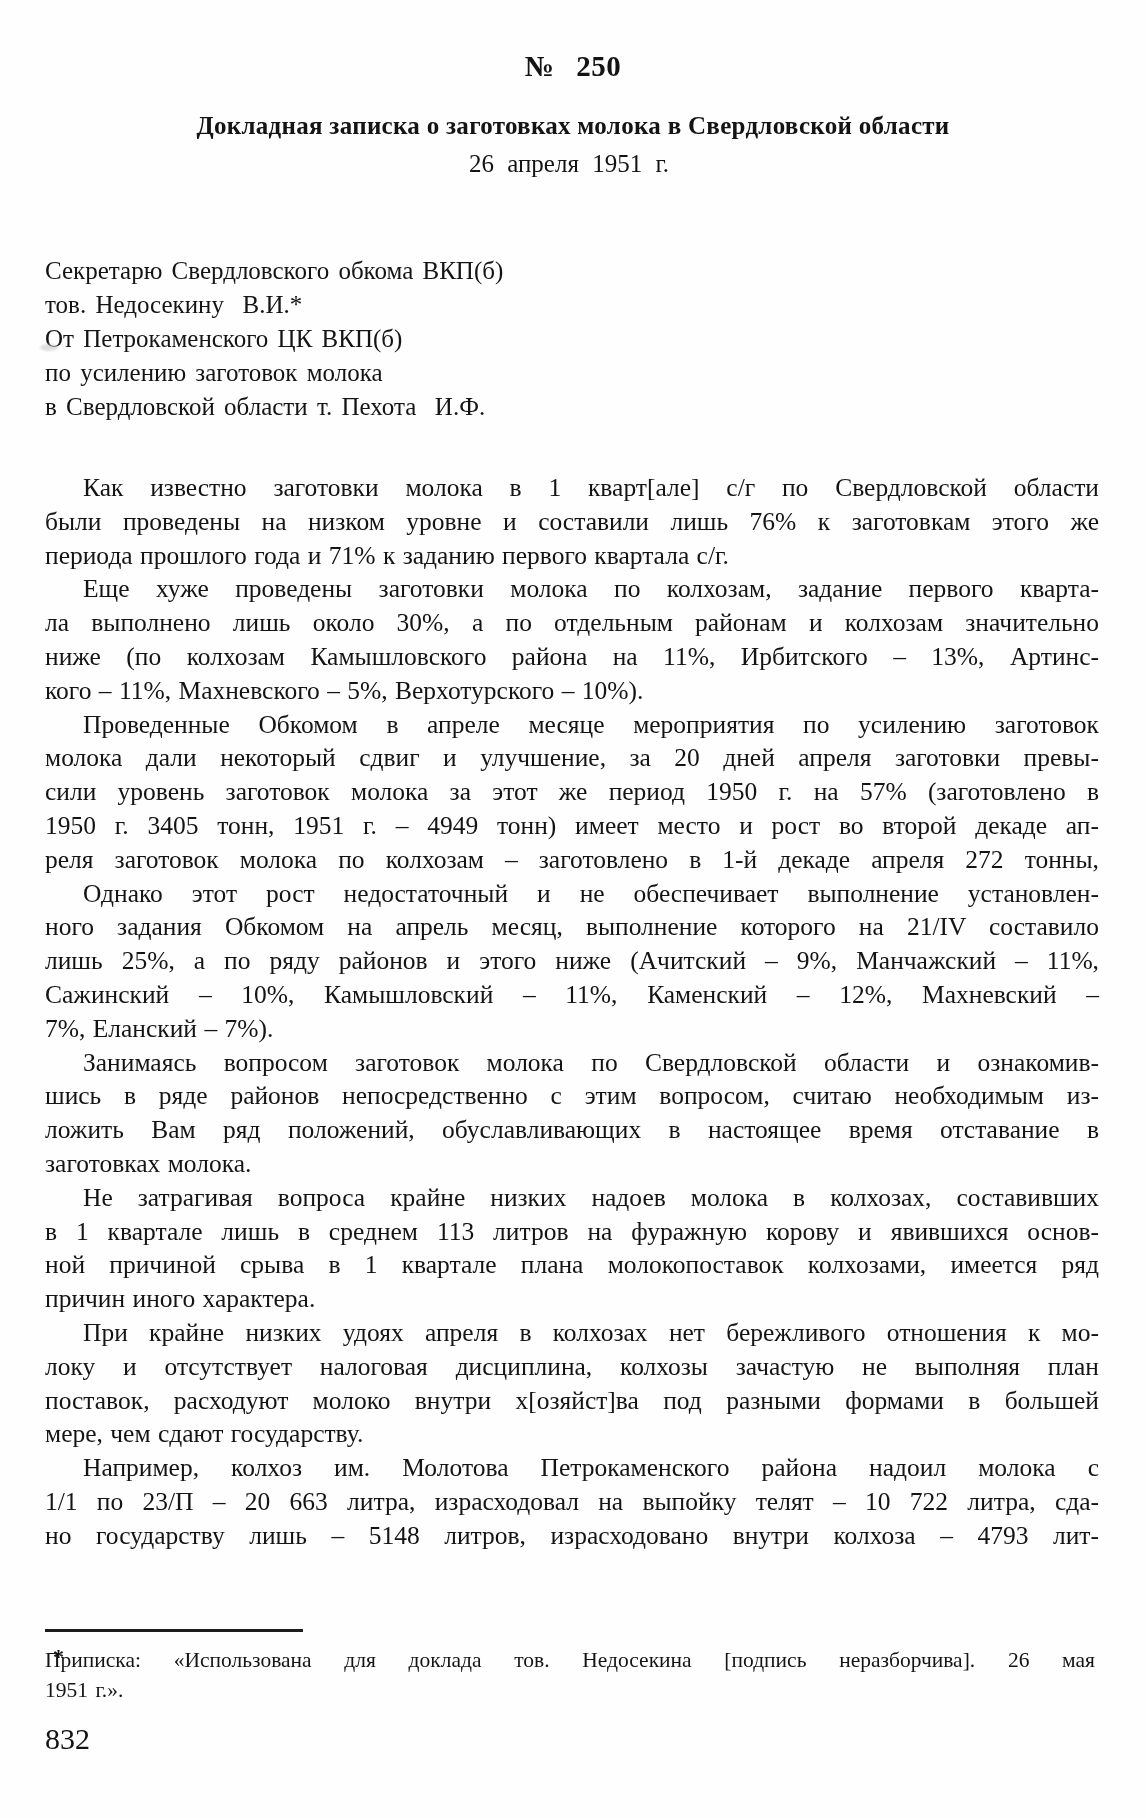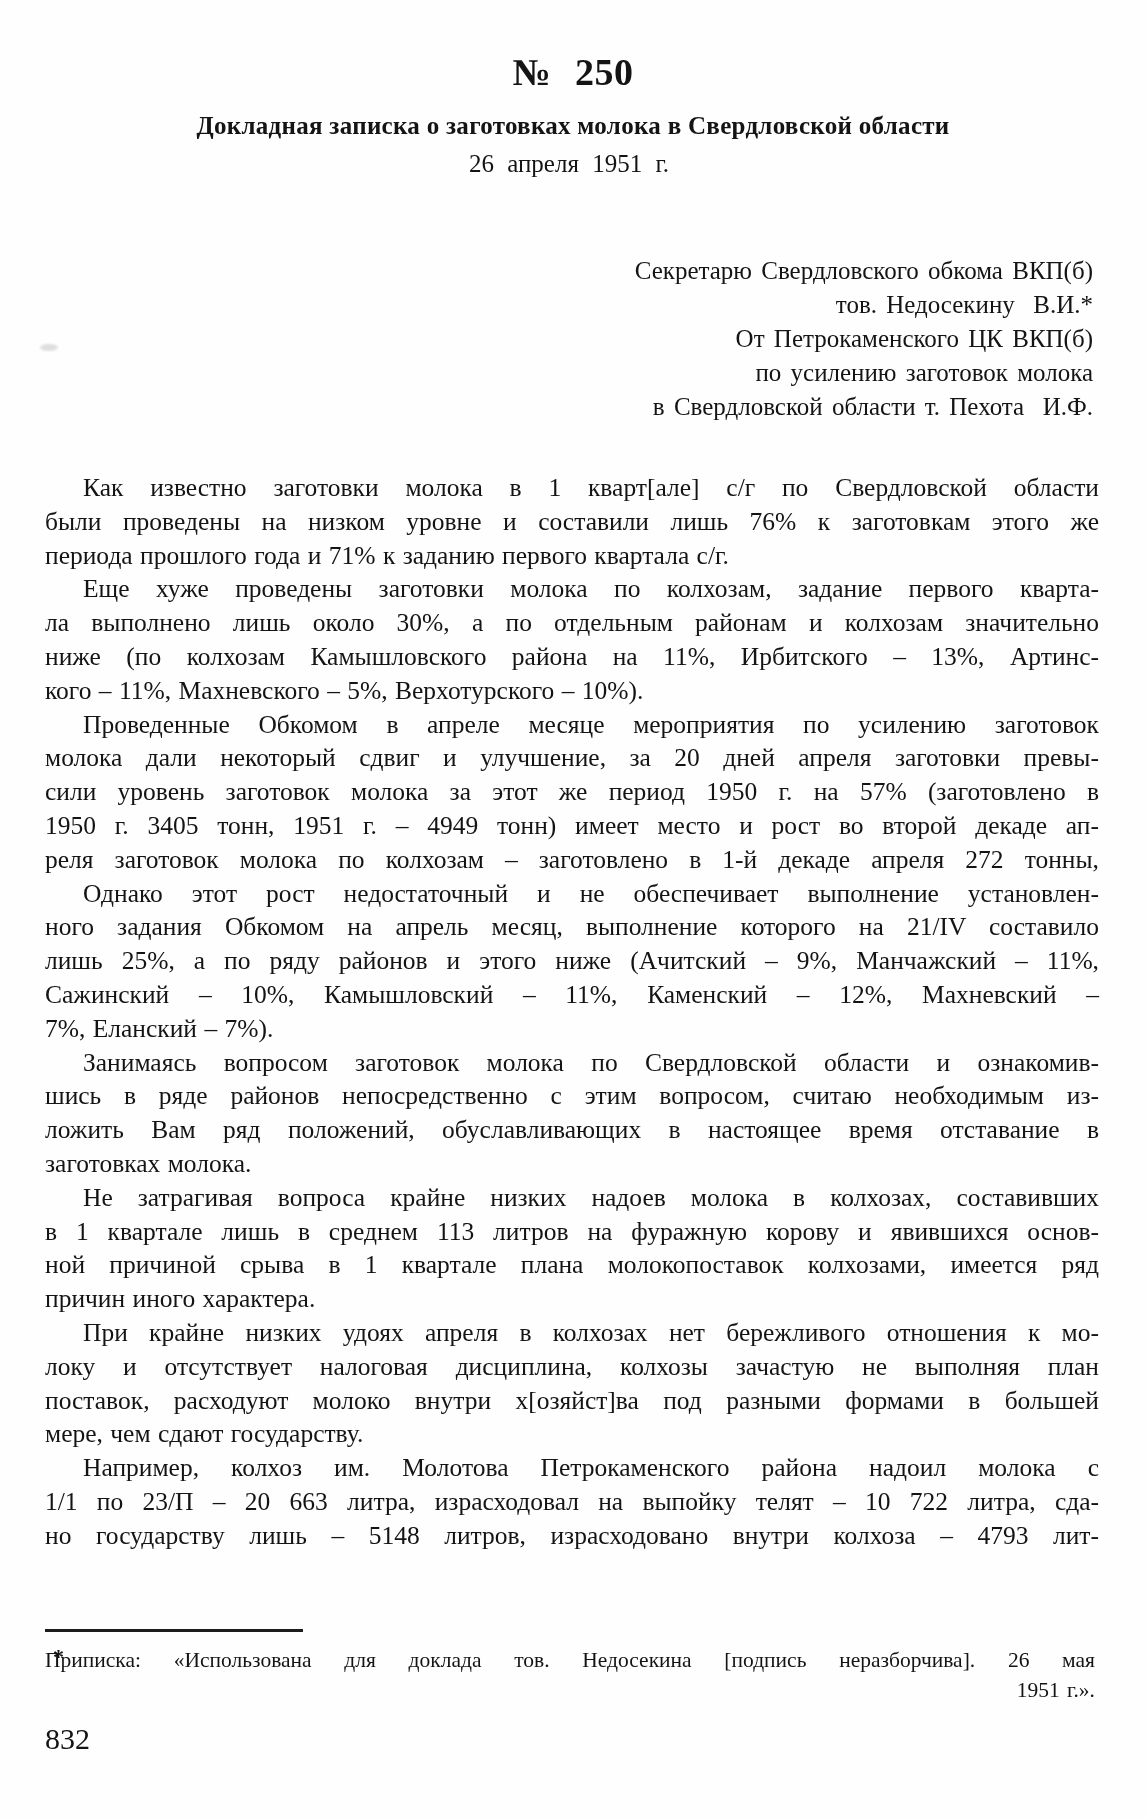--- a/index.html
+++ b/index.html
@@ -8,39 +8,39 @@
     width: 1146px;
     height: 1818px;
     background: #fefefe;
     color: #141414;
     font-family: "Liberation Serif", "DejaVu Serif", serif;
     overflow: hidden;
   }
   .doc-number {
     position: absolute; top: 50px; left: 0; right: 0;
     text-align: center;
-    font-size: 38px; font-weight: bold;
+    font-size: 29px; font-weight: bold;
     word-spacing: 14px;
     letter-spacing: 0.5px;
   }
   .doc-title {
     position: absolute; top: 95px; left: 0; right: 0; margin: 17px;
     text-align: center;
     font-size: 25px; font-weight: bold;
     letter-spacing: 0.3px;
   }
   .doc-date {
     position: absolute; top: 150px; left: 45px; width: 1048px;
     text-align: center;
     font-size: 25px;
     word-spacing: 7px;
   }
   .addressee {
     position: absolute; top: 254px; left: 45px; width: 1048px;
-    text-align: right;
+    text-align: left;
     font-size: 25px;
     line-height: 34px;
     word-spacing: 3px;
   }
   .doc-body {
     position: absolute; top: 471px; left: 45px; width: 1054px;
     font-size: 25.5px;
     line-height: 33.8px;
     word-spacing: 1px;
   }
@@ -62,21 +62,21 @@
     font-size: 21.5px;
     line-height: 30px;
     word-spacing: 2px;
   }
   .fn-marker {
     position: absolute; left: 8px; top: -3px;
     font-size: 22px; font-weight: bold;
   }
   .fn-text { }
   .fn-line.justify { text-align: justify; text-align-last: justify; text-justify: inter-word; }
-  .fn-line.plain { text-align: right; }
+  .fn-line.plain { text-align: left; }
   .page-number {
     position: absolute; top: 1722px; left: 45px;
     font-size: 30px;
   }
   .scan-artifact {
     position: absolute; left: 40px; top: 344px;
     width: 18px; height: 7px;
     background: #c4c4c4;
     border-radius: 50%;
     opacity: 0.55;

